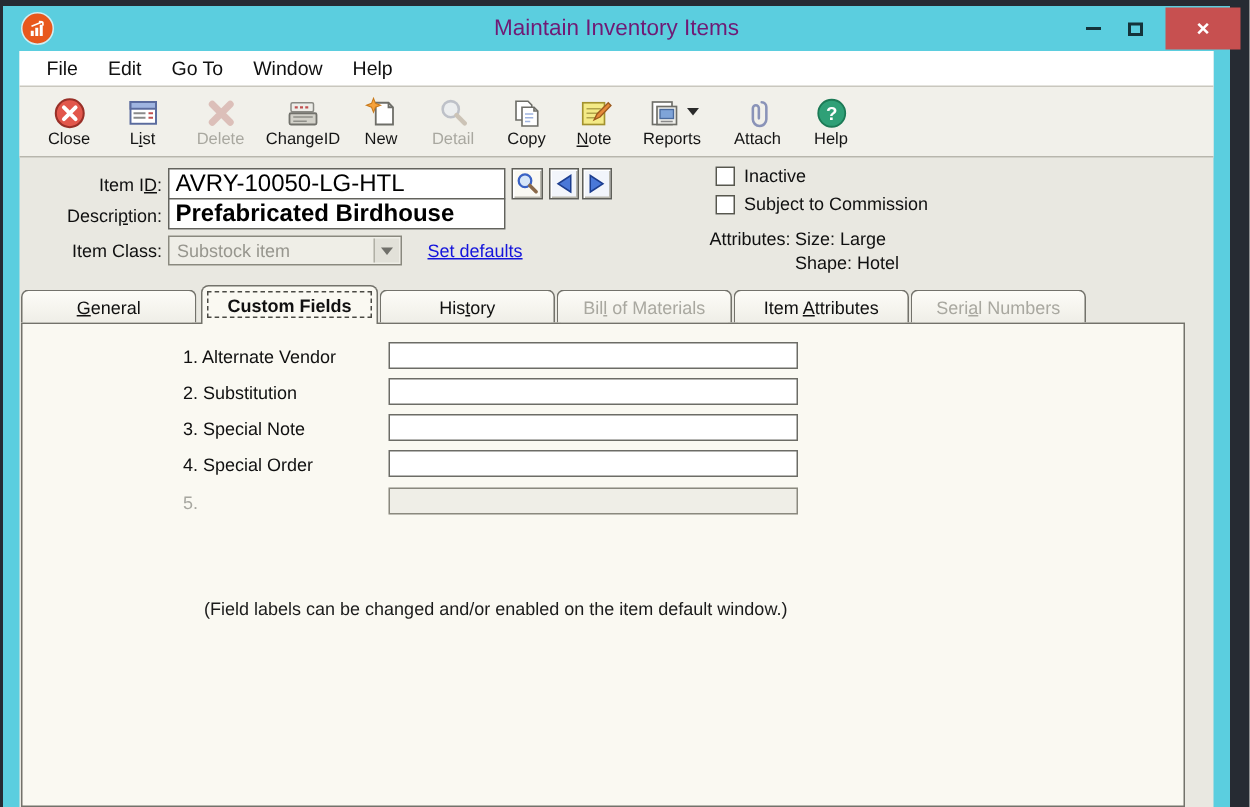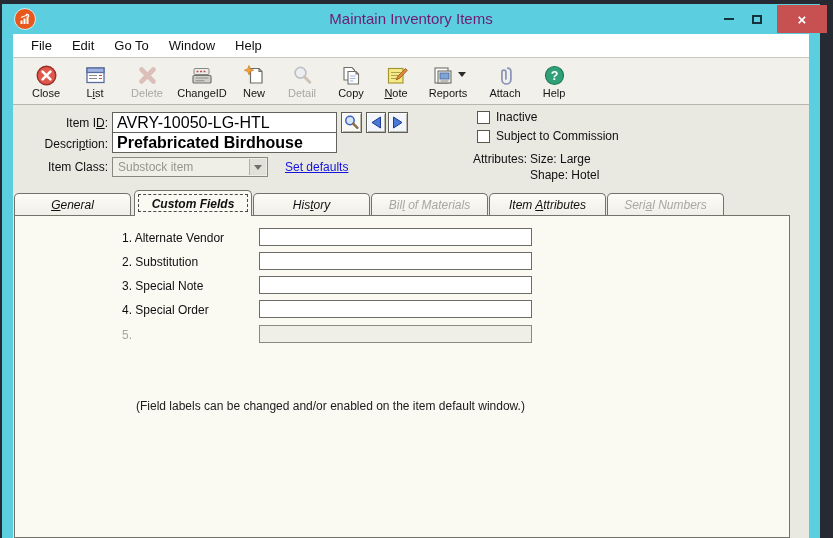--- a/index.html
+++ b/index.html
@@ -53,21 +53,21 @@
   .combo { position:absolute; left:99px; top:52px; width:156px; height:20px; background:#EFEEE7;
            border:1px solid #8A897F; color:#97968E; display:flex; align-items:center; padding-left:5px; }
   .combo-arrow { position:absolute; right:1px; top:1px; width:17px; height:16px; background:#E2E1D9;
                  border-left:1px solid #B1B0A6; display:flex; align-items:center; justify-content:center; }
   .combo-arrow i { width:0; height:0; border-left:4px solid transparent; border-right:4px solid transparent;
                    border-top:5px solid #70706A; }
   .link { position:absolute; left:272px; top:55px; color:#1414DC; text-decoration:underline; cursor:pointer; }
   .cb { position:absolute; left:464px; width:13px; height:13px; background:#FFF; border:1px solid #57574E; }
   .cb-label { position:absolute; left:483px; line-height:13px; }
   
-  .tabstrip { position:absolute; left:0; top:156px; width:100%; height:25px;font-style:italic; }
+  .tabstrip { position:absolute; left:0; top:156px; width:100%; height:25px; }
   .tab { position:absolute; top:3px; height:22px; width:117px; background:linear-gradient(#FDFCF7,#EFEEE7);
          border:1px solid #73726B; border-bottom:none; border-radius:5px 5px 0 0;
          display:flex; align-items:center; justify-content:center; font-size:12px; color:#101010; z-index:1; }
   .tab.disabled { color:#A9A8A0; }
   .tab.active { top:0; height:26px; background:#FAF9F2; font-weight:bold; z-index:3; }
   .tab.active .focusrect { position:absolute; left:3px; right:3px; top:3px; bottom:4px; border:1px dashed #4A4A44; }
   
   .page { position:absolute; left:1px; top:181px; width:776px; bottom:0; background:#FAF9F2;
           border:1px solid #73726B; font-size:12px; color:#101010; }
   .frow-label { position:absolute; left:107px; }

